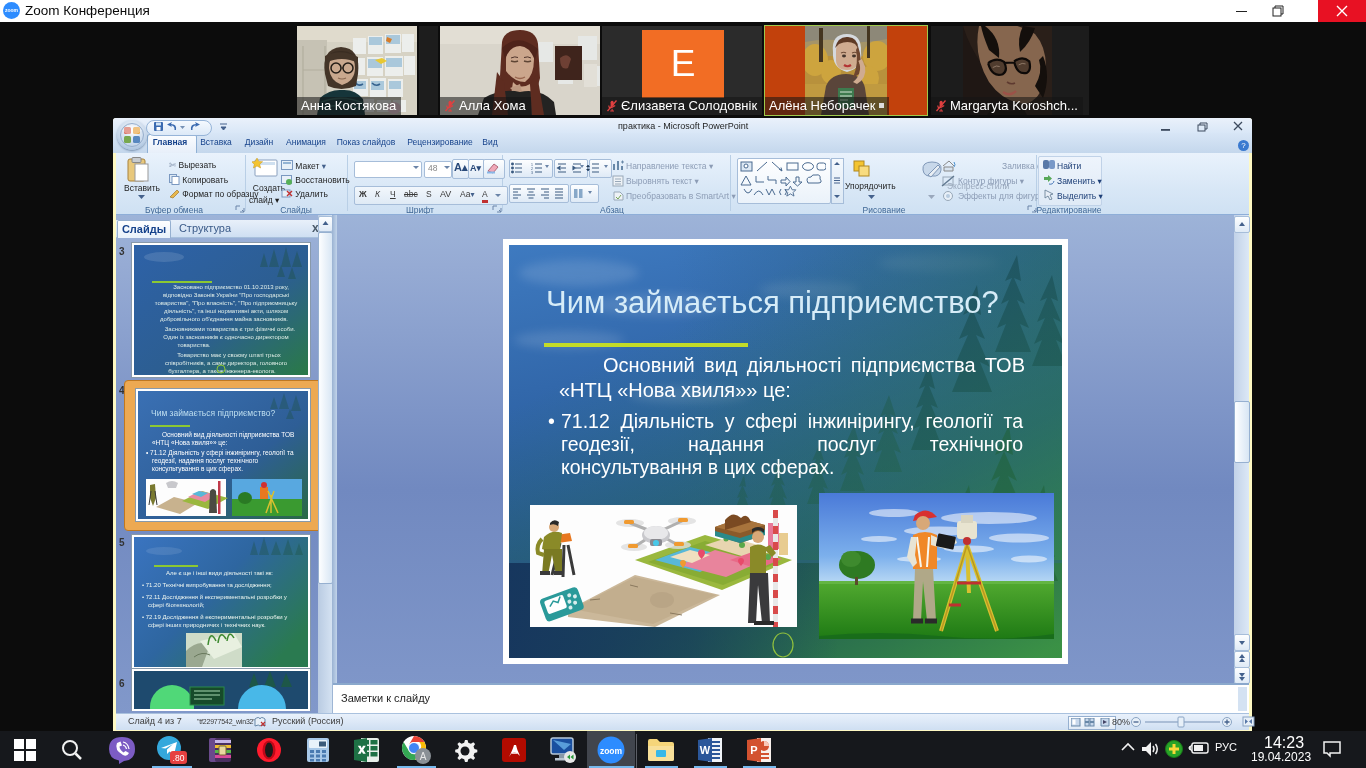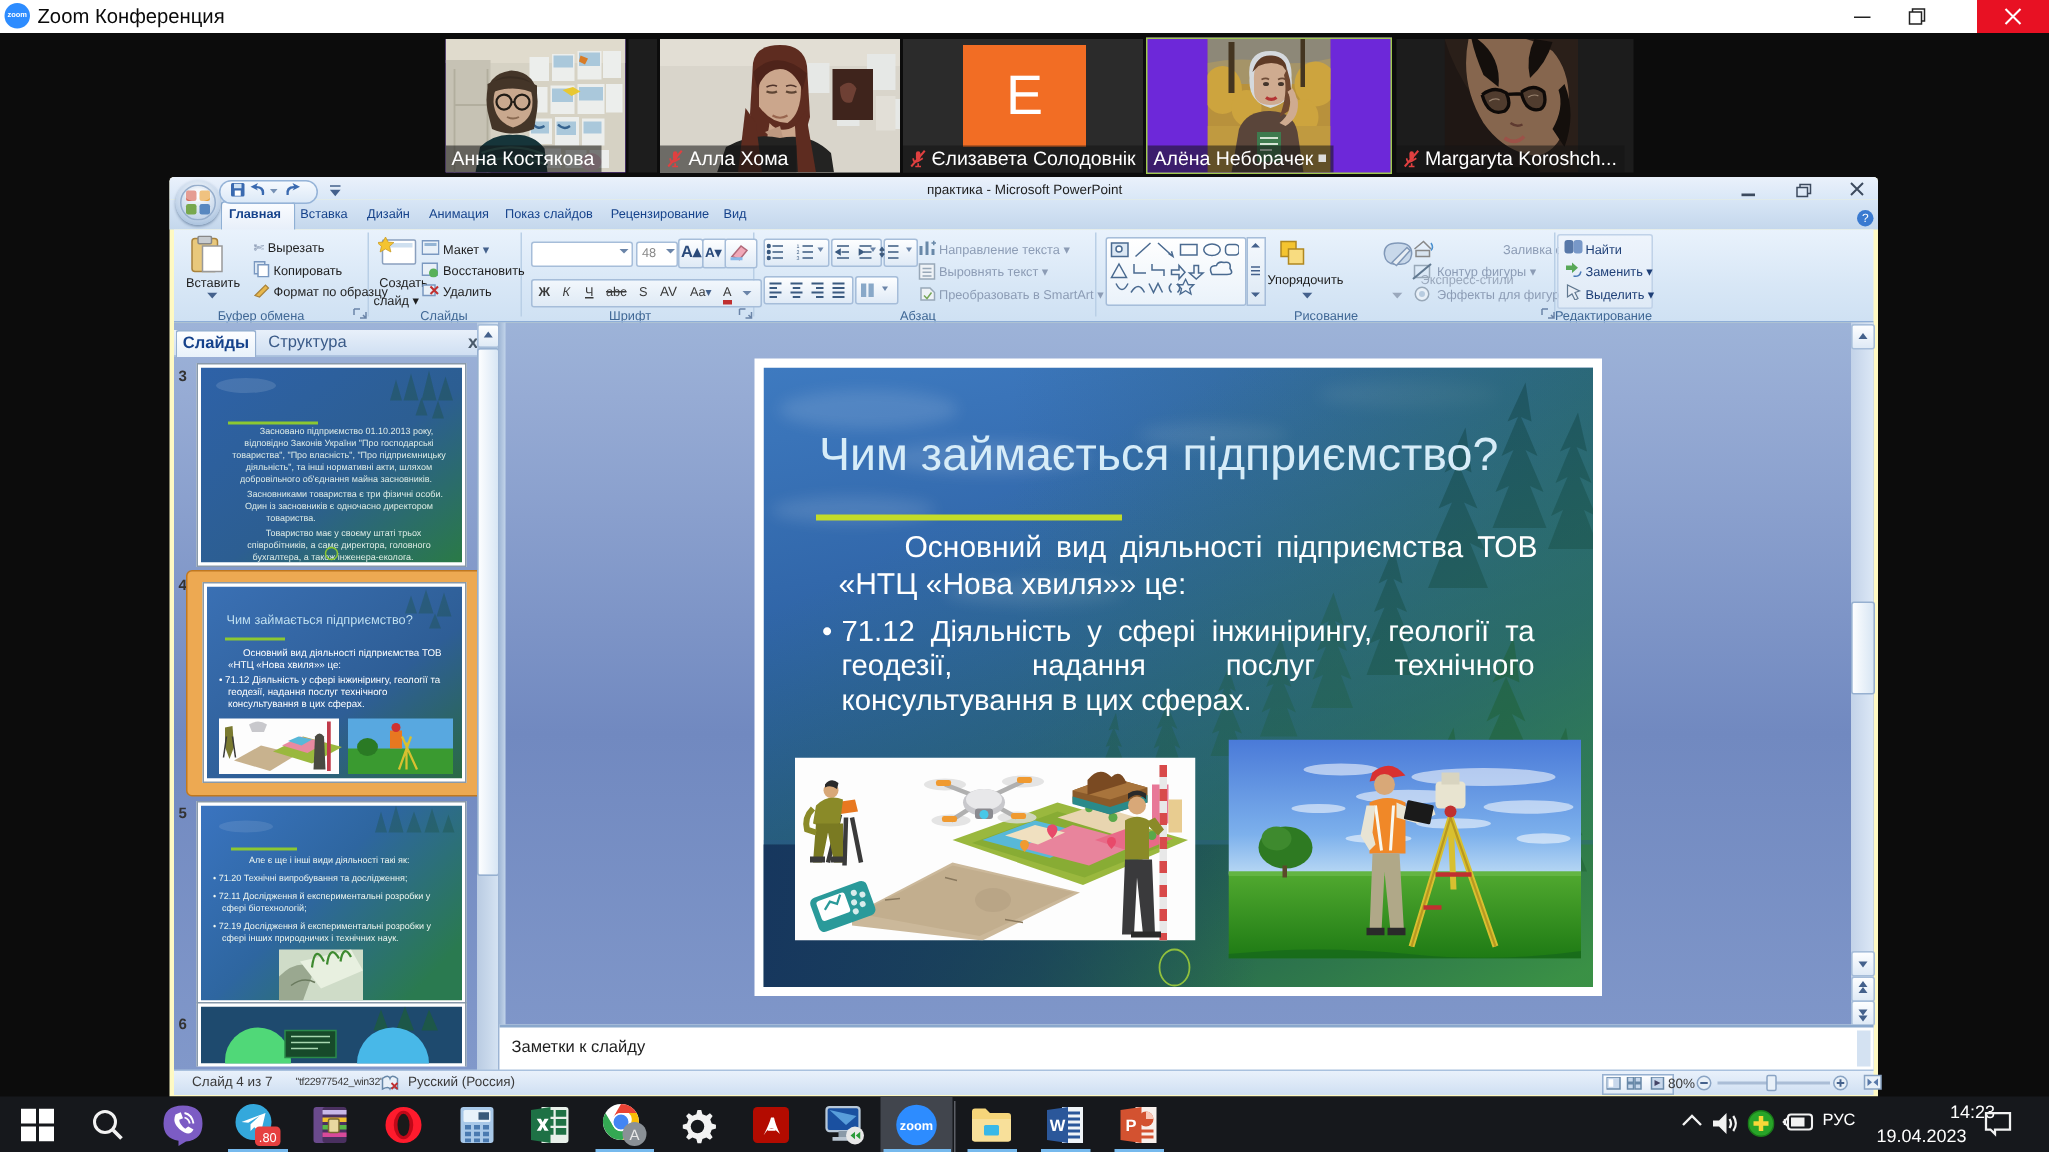--- a/index.html
+++ b/index.html
@@ -157,21 +157,21 @@
 </div>
 <div class="vtile" id="vt3" style="left:602px;width:160px;background:#2b2b2b;">
  <div class="abs" style="left:40px;top:4px;width:82px;height:68px;background:#f26d24;color:#fff;
    font-size:37px;text-align:center;line-height:68px;">E</div>
  <div class="vlabel"><svg class="mutesvg" width="12" height="12" viewBox="0 0 12 12">
           <rect x="4.6" y="0.8" width="3" height="6" rx="1.5" fill="#e04040"></rect>
           <path d="M2.8 5.5 q0 4.6 6.4 0 M6.1 8.8 V11 M4.2 11 h3.8" stroke="#e04040" stroke-width="1.1" fill="none"></path>
           <path d="M1.5 11 L10.5 0.5" stroke="#e04040" stroke-width="1.3"></path>
         </svg>Єлизавета Солодовнік</div>
 </div>
-<div class="vtile" id="vt4" style="left:765px;width:162px;background:#6d28d9;border:1px solid #9fc94c;margin:-1px;">
+<div class="vtile" id="vt4" style="left:765px;width:162px;background:#c2410c;border:1px solid #9fc94c;margin:-1px;">
  <svg class="abs" style="left:40px;top:0;" width="82" height="89" viewBox="0 0 82 89">
   <rect width="82" height="89" fill="#b8913c"></rect>
   <rect x="0" y="0" width="82" height="22" fill="#8d8878"></rect>
   <path d="M0 16 Q20 12 40 15 T82 13 V30 H0 Z" fill="#a59468"></path>
   <g fill="#cda43e">
           <ellipse cx="10" cy="34" rx="13" ry="16"></ellipse>
           <ellipse cx="72" cy="30" rx="14" ry="15"></ellipse>
           <ellipse cx="40" cy="24" rx="12" ry="8"></ellipse>
           <ellipse cx="26" cy="46" rx="10" ry="12"></ellipse>
           <ellipse cx="64" cy="52" rx="10" ry="12"></ellipse>
@@ -1144,21 +1144,21 @@
       </div>
  <div class="tray" style="left:1188px;top:10px;">
         <svg width="22" height="14">
           <rect x="4" y="2" width="16" height="10" rx="2" fill="none" stroke="#f2f2f2" stroke-width="1.4"></rect>
           <rect x="6" y="4" width="9" height="6" fill="#f2f2f2"></rect>
           <path d="M2 5 v4" stroke="#f2f2f2" stroke-width="1.6"></path>
           <path d="M4 4 l-3 3 3 3" fill="none" stroke="#f2f2f2" stroke-width="1.2"></path>
         </svg>
       </div>
  <div class="tray" style="left:1215px;top:10px;font-size:11px;">РУС</div>
- <div class="tray" style="left:1300px;top:3px;font-size:12px;">14:23</div>
+ <div class="tray" style="left:1264px;top:3px;font-size:16px;">14:23</div>
  <div class="tray" style="left:1251px;top:19px;font-size:12px;">19.04.2023</div>
  <div class="tray" style="left:1322px;top:9px;">
         <svg width="20" height="18">
           <path d="M2 2 H18 V13 H8 L8 16 L5 13 H2 Z" fill="none" stroke="#f2f2f2" stroke-width="1.5"></path>
         </svg>
       </div>
 </div>
 
 </div>
 

